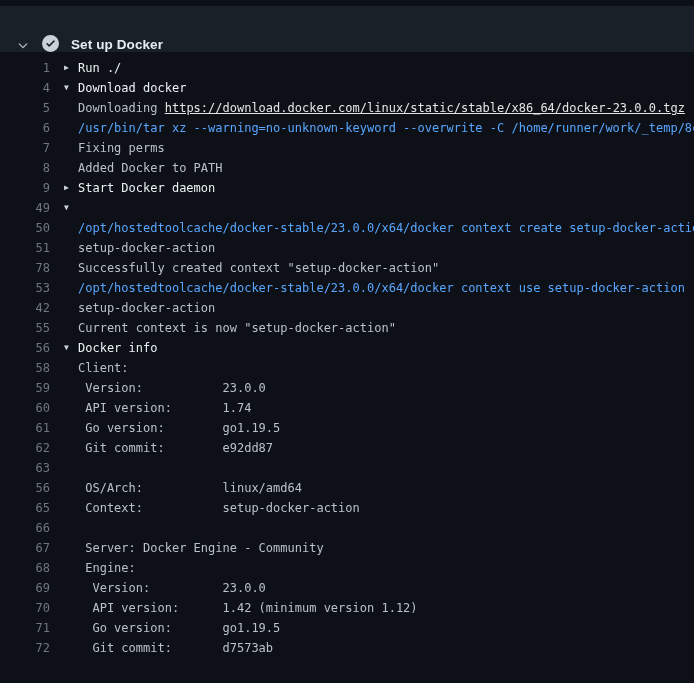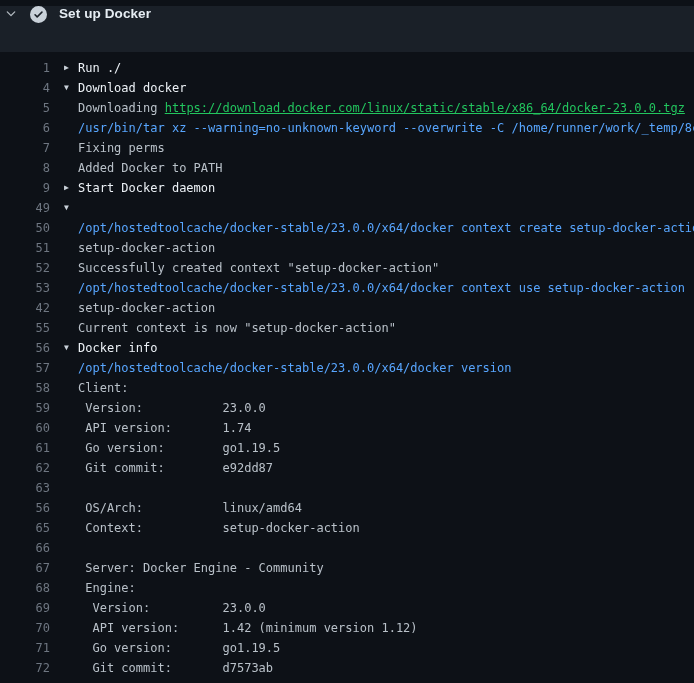--- a/index.html
+++ b/index.html
@@ -4,22 +4,22 @@
 <style>
   html,body{margin:0;padding:0;}
   body{
     width:694px;height:683px;overflow:hidden;
     background:#0d1117;
     font-family:"Liberation Sans",sans-serif;
   }
   .step-header{
     height:46px;margin-top:6px;
     background:#1a2028;
-    display:flex;align-items:flex-start;
-    padding:0 4px;gap:12px;
+    display:flex;align-items:flex-end;
+    padding:0 16px;gap:12px;
     cursor:pointer;
     box-sizing:border-box;
   }
   .step-header .chev{display:flex;align-items:center;}
   .step-title{
     color:#e6edf3;font-size:13.5px;font-weight:600;letter-spacing:.1px;
   }
   .log{
     padding-top:6px;
     font-family:"DejaVu Sans Mono","Liberation Mono",monospace;
@@ -35,21 +35,21 @@
   }
   .gutter{
     width:28px;flex:none;box-sizing:border-box;
     padding-left:14px;
     font-size:8px;color:#c9d1d9;
   }
   .line-text{flex:none;}
   .line-text.plain{color:#b9c1c9;}
   .line-text.command{color:#58a6ff;}
   .line-text.group-expanded,.line-text.group-collapsed{color:#edf2f7;cursor:pointer;}
-  .log-link{color:#22c55e;text-decoration:underline;cursor:pointer;}
+  .log-link{color:#e5e5e5;text-decoration:underline;cursor:pointer;}
 </style>
 </head>
 <body>
 
 <div class="step-header">
   <span class="chev">
     <svg width="14" height="14" viewBox="0 0 16 16" aria-hidden="true">
       <path fill="#b3bac1" d="M12.78 6.22a.75.75 0 0 1 0 1.06l-4.25 4.25a.75.75 0 0 1-1.06 0L3.22 7.28a.75.75 0 0 1 1.06-1.06L8 9.94l3.72-3.72a.75.75 0 0 1 1.06 0z"></path>
     </svg>
   </span>
@@ -65,26 +65,25 @@
     <div class="log-line"><span class="line-num">1</span><span class="gutter">▶</span><span class="line-text group-collapsed">Run ./</span></div>
     <div class="log-line"><span class="line-num">4</span><span class="gutter">▼</span><span class="line-text group-expanded">Download docker</span></div>
     <div class="log-line"><span class="line-num">5</span><span class="gutter"></span><span class="line-text plain"><span>Downloading </span><a class="log-link">https://download.docker.com/linux/static/stable/x86_64/docker-23.0.0.tgz</a></span></div>
     <div class="log-line"><span class="line-num">6</span><span class="gutter"></span><span class="line-text command">/usr/bin/tar xz --warning=no-unknown-keyword --overwrite -C /home/runner/work/_temp/8c9</span></div>
     <div class="log-line"><span class="line-num">7</span><span class="gutter"></span><span class="line-text plain">Fixing perms</span></div>
     <div class="log-line"><span class="line-num">8</span><span class="gutter"></span><span class="line-text plain">Added Docker to PATH</span></div>
     <div class="log-line"><span class="line-num">9</span><span class="gutter">▶</span><span class="line-text group-collapsed">Start Docker daemon</span></div>
     <div class="log-line"><span class="line-num">49</span><span class="gutter">▼</span></div>
     <div class="log-line"><span class="line-num">50</span><span class="gutter"></span><span class="line-text command">/opt/hostedtoolcache/docker-stable/23.0.0/x64/docker context create setup-docker-action</span></div>
     <div class="log-line"><span class="line-num">51</span><span class="gutter"></span><span class="line-text plain">setup-docker-action</span></div>
-    <div class="log-line"><span class="line-num">52</span><span class="gutter"></span><span class="line-text plain">Successfully created context "setup-docker-action"</span></div>
+    <div class="log-line"><span class="line-num">78</span><span class="gutter"></span><span class="line-text plain">Successfully created context "setup-docker-action"</span></div>
     <div class="log-line"><span class="line-num">53</span><span class="gutter"></span><span class="line-text command">/opt/hostedtoolcache/docker-stable/23.0.0/x64/docker context use setup-docker-action</span></div>
     <div class="log-line"><span class="line-num">42</span><span class="gutter"></span><span class="line-text plain">setup-docker-action</span></div>
     <div class="log-line"><span class="line-num">55</span><span class="gutter"></span><span class="line-text plain">Current context is now "setup-docker-action"</span></div>
     <div class="log-line"><span class="line-num">56</span><span class="gutter">▼</span><span class="line-text group-expanded">Docker info</span></div>
-    <div class="log-line"><span class="line-num">57</span><span class="gutter"></span><span class="line-text command">/opt/hostedtoolcache/docker-stable/23.0.0/x64/docker version</span></div>
     <div class="log-line"><span class="line-num">58</span><span class="gutter"></span><span class="line-text plain">Client:</span></div>
     <div class="log-line"><span class="line-num">59</span><span class="gutter"></span><span class="line-text plain"> Version:           23.0.0</span></div>
     <div class="log-line"><span class="line-num">60</span><span class="gutter"></span><span class="line-text plain"> API version:       1.74</span></div>
     <div class="log-line"><span class="line-num">61</span><span class="gutter"></span><span class="line-text plain"> Go version:        go1.19.5</span></div>
     <div class="log-line"><span class="line-num">62</span><span class="gutter"></span><span class="line-text plain"> Git commit:        e92dd87</span></div>
     <div class="log-line"><span class="line-num">63</span><span class="gutter"></span></div>
     <div class="log-line"><span class="line-num">56</span><span class="gutter"></span><span class="line-text plain"> OS/Arch:           linux/amd64</span></div>
     <div class="log-line"><span class="line-num">65</span><span class="gutter"></span><span class="line-text plain"> Context:           setup-docker-action</span></div>
     <div class="log-line"><span class="line-num">66</span><span class="gutter"></span><span class="line-text plain"></span></div>
     <div class="log-line"><span class="line-num">67</span><span class="gutter"></span><span class="line-text plain"> Server: Docker Engine - Community</span></div>

